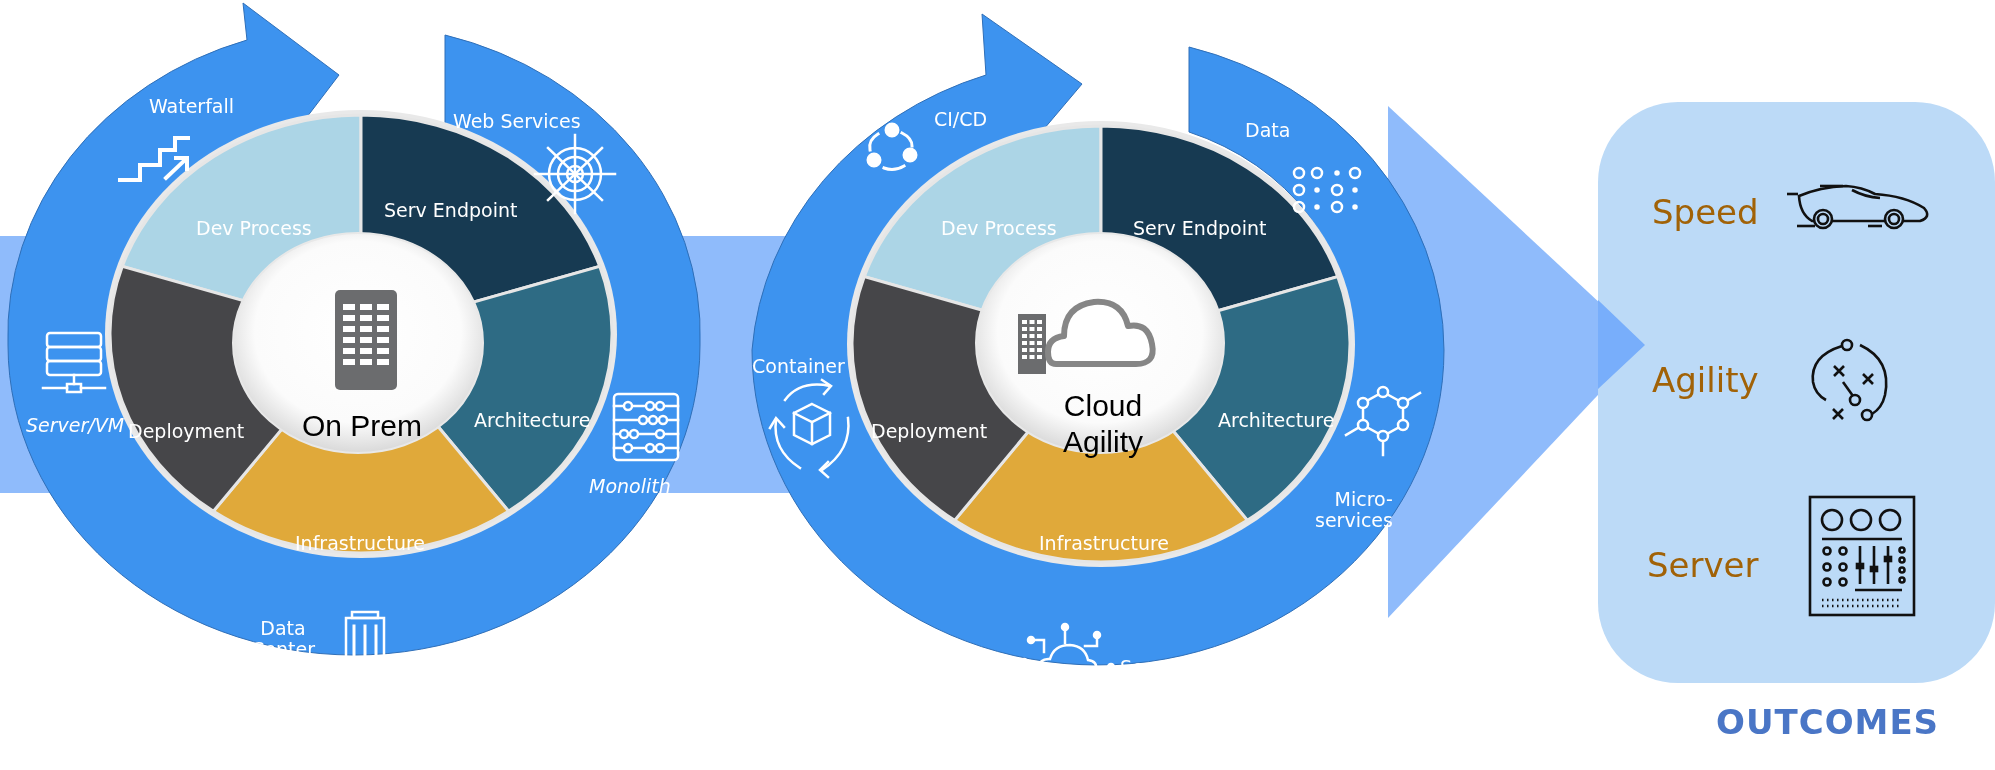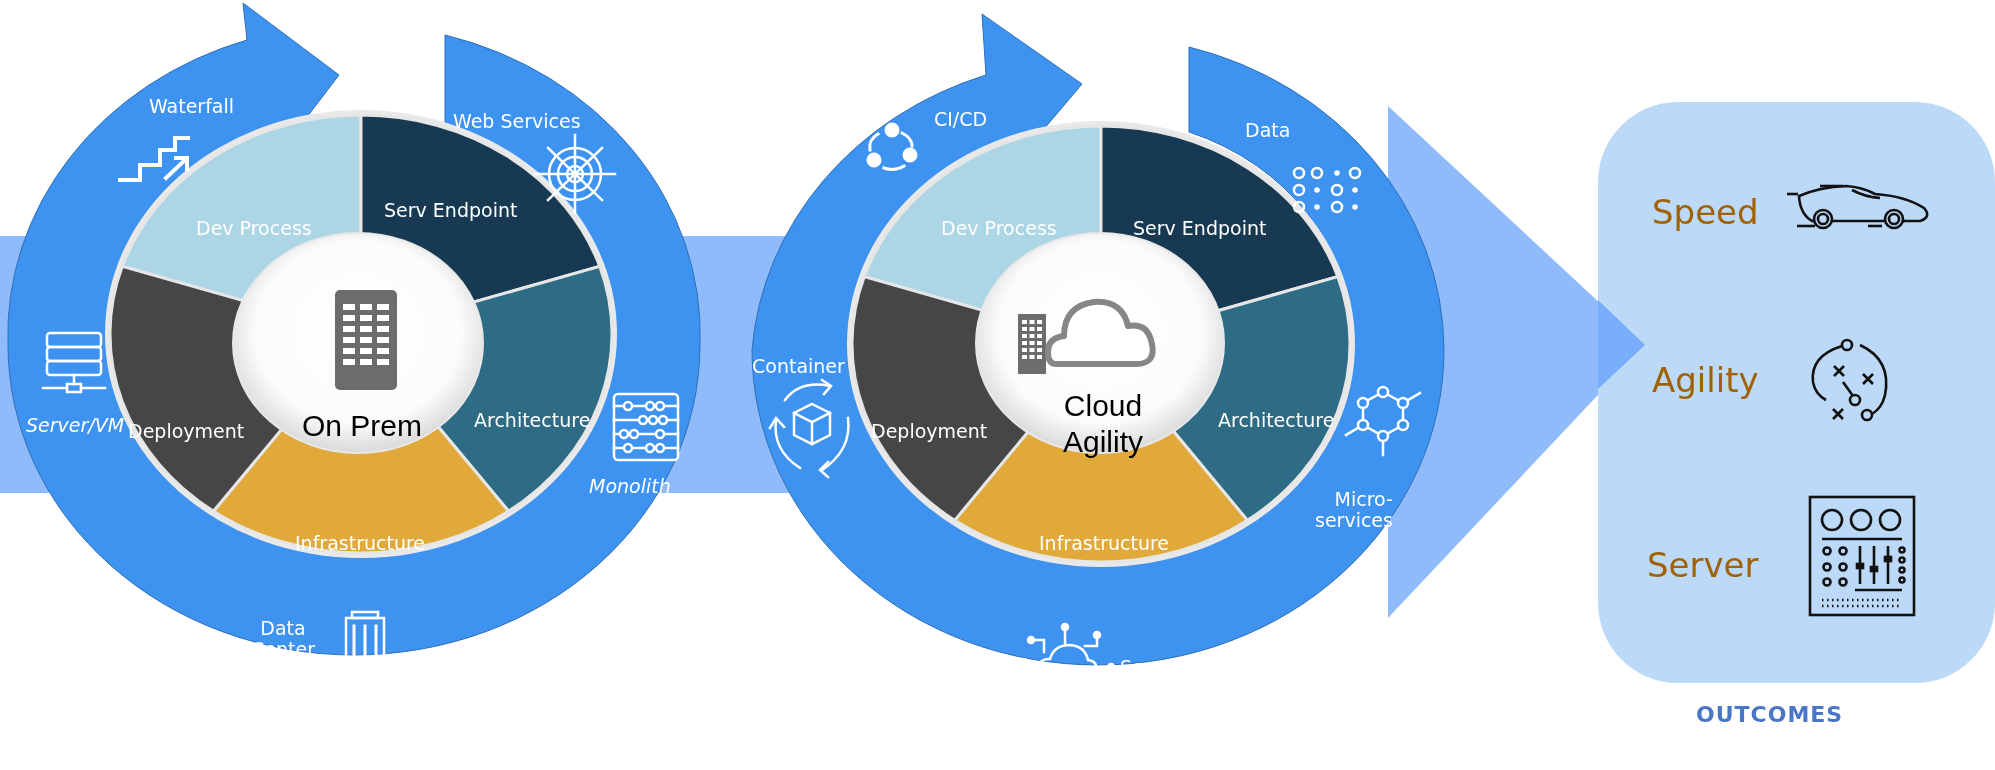--- a/index.html
+++ b/index.html
@@ -8,21 +8,21 @@
   #stage { position:absolute; left:0; top:0; width:1995px; height:770px; }
   .lbl { position:absolute; color:#ffffff; font-family:"DejaVu Sans", sans-serif;
          font-size:19px; white-space:nowrap; line-height:1.1; }
   .seg { font-size:19px; }
   .ring { font-size:19px; }
   .center-lbl { position:absolute; color:#000; font-family:"Liberation Sans", sans-serif;
                 font-size:30px; text-align:center; line-height:1.2; white-space:nowrap; }
   .outcome { position:absolute; color:#a16207; font-family:"DejaVu Sans", sans-serif;
              font-weight:normal; font-size:34px; white-space:nowrap; }
   .outcomes-title { position:absolute; color:#4a76c6; font-family:"DejaVu Sans", sans-serif;
-                    font-weight:bold; font-size:22px; letter-spacing:1px; }
+                    font-weight:bold; font-size:34px; letter-spacing:1px;margin-left:20px; }
 </style>
 </head>
 <body>
 
 <svg id="stage" width="1995" height="770" viewBox="0 0 1995 770">
 
   <rect x="0" y="236" width="1400" height="257" fill="#8fbbfb"></rect>
 
   <polygon points="1388,106 1645,345 1388,618" fill="#8fbbfb"></polygon>
 

